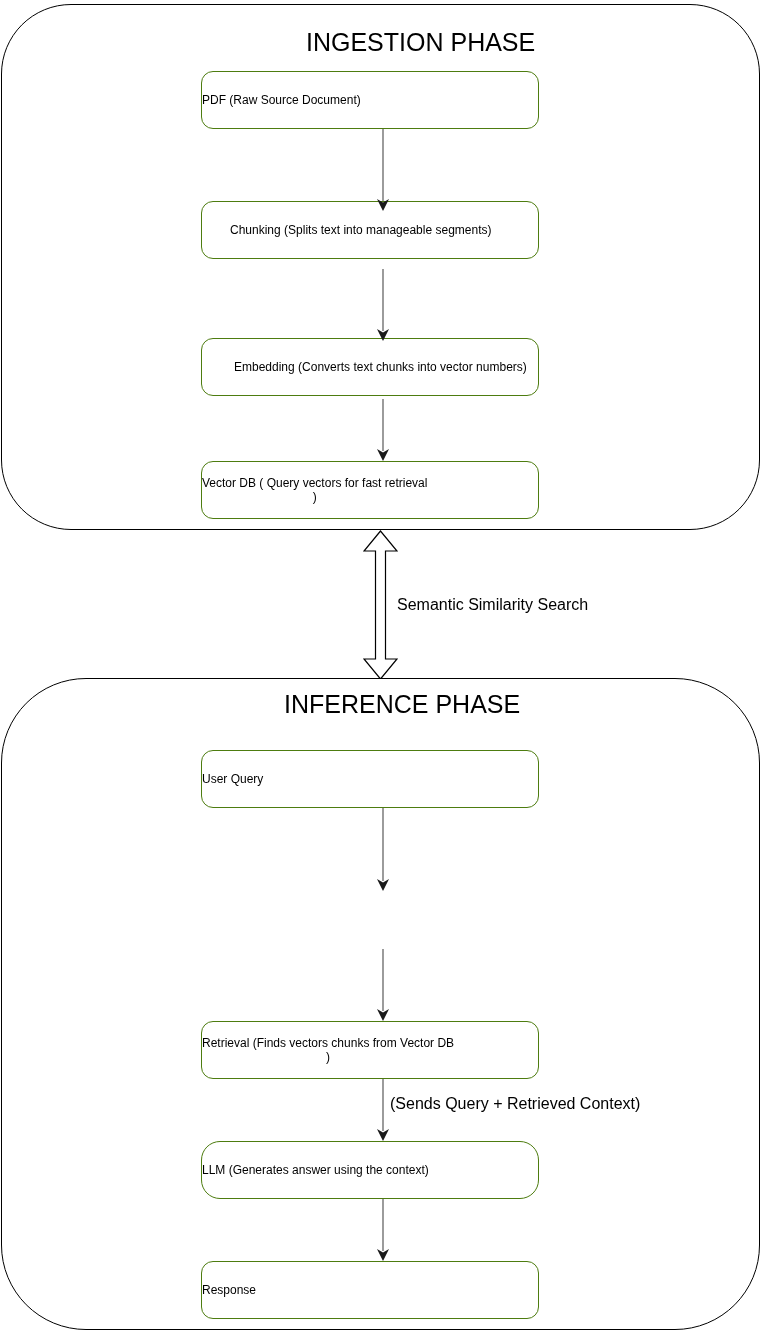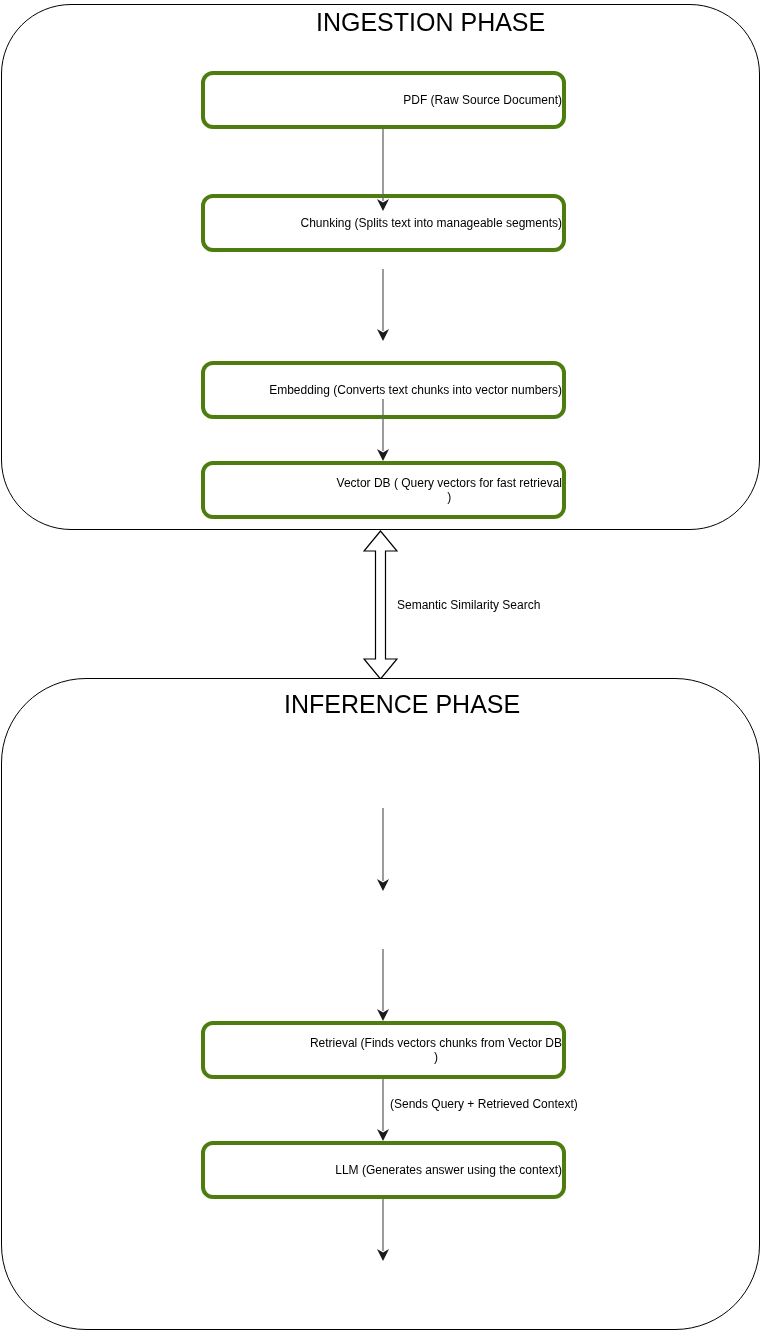--- a/index.html
+++ b/index.html
@@ -33,34 +33,34 @@
     border-radius: 85px;
   }
   .phase-title {
     position: absolute;
     font-size: 25px;
     line-height: 28px;
     font-weight: 400;
     white-space: nowrap;
     color: #000000;
   }
-  .phase-title.ingestion-title { left: 306px; top: 8px; margin-left: 10px; }
+  .phase-title.ingestion-title { left: 306px; top: 28px; }
   .phase-title.inference-title { left: 284px; top: 690px; }
   .flow-box {
     position: absolute;
     left: 201px;
-    width: 365px;
+    width: 338px;
     height: 58px;
     box-sizing: border-box;
-    border: 4px solid #4d7c0f;
+    border: 1px solid #4d7c0f;
     border-radius: 12px;
     background: #ffffff;
     display: flex;
     align-items: center;
-    justify-content: flex-end;
+    justify-content: flex-start;
     text-align: center;
   }
   .flow-box .box-label {
     font-size: 12px;
     line-height: 14px;
     white-space: pre-line;
     color: #000000;
   }
   .varrow {
     position: absolute;
@@ -77,43 +77,43 @@
     display: block;
   }
   .double-arrow polygon {
     fill: #ffffff;
     stroke: #000000;
     stroke-width: 1.2;
     stroke-linejoin: miter;
   }
   .float-label {
     position: absolute;
-    font-size: 12px;
+    font-size: 16px;
     line-height: 14px;
     white-space: nowrap;
     color: #000000;
   }
   .bridge-label { left: 397px; top: 598px; }
   .edge-label { left: 390px; top: 1097px; }
 </style>
 </head>
 <body>
 
 <div class="canvas">
 
   <div class="phase-container ingestion"></div>
   <div class="phase-title ingestion-title">INGESTION PHASE</div>
 
   <div class="flow-box" style="top:71px;">
     <span class="box-label">PDF (Raw Source Document)</span>
   </div>
-  <div class="flow-box" style="top:194px;">
+  <div class="flow-box" style="top:201px;padding-left:28px;">
     <span class="box-label">Chunking (Splits text into manageable segments)</span>
   </div>
-  <div class="flow-box" style="top:361px;">
+  <div class="flow-box" style="top:338px;padding-left:32px;">
     <span class="box-label">Embedding (Converts text chunks into vector numbers)</span>
   </div>
   <div class="flow-box" style="top:461px;">
     <span class="box-label">Vector DB ( Query vectors for fast retrieval
 )</span>
   </div>
 
   <svg class="varrow" style="top:129px;" width="14" height="82" viewBox="0 0 14 82">
     <line x1="7" y1="0" x2="7" y2="72"></line>
     <path d="M7,82 L1,70 L7,73.5 L13,70 Z"></path>
@@ -128,26 +128,32 @@
   </svg>
 
   <svg class="double-arrow" width="35" height="150" viewBox="0 0 35 150">
     <polygon points="17.5,1 1,21 12.5,21 12.5,129 1,129 17.5,149 34,129 22.5,129 22.5,21 34,21"></polygon>
   </svg>
   <div class="float-label bridge-label">Semantic Similarity Search</div>
 
   <div class="phase-container inference"></div>
   <div class="phase-title inference-title">INFERENCE PHASE</div>
 
+  <div class="flow-box" style="top:750px;">
+    <span class="box-label">User Query</span>
+  </div>
   <div class="flow-box" style="top:1021px;">
     <span class="box-label">Retrieval (Finds vectors chunks from Vector DB
 )</span>
   </div>
-  <div class="flow-box" style="top:1141px;">
+  <div class="flow-box" style="top:1141px;border-radius:19px;">
     <span class="box-label">LLM (Generates answer using the context)</span>
+  </div>
+  <div class="flow-box" style="top:1261px;">
+    <span class="box-label">Response</span>
   </div>
 
   <svg class="varrow" style="top:808px;" width="14" height="83" viewBox="0 0 14 83">
     <line x1="7" y1="0" x2="7" y2="73"></line>
     <path d="M7,83 L1,71 L7,74.5 L13,71 Z"></path>
   </svg>
   <svg class="varrow" style="top:949px;" width="14" height="72" viewBox="0 0 14 72">
     <line x1="7" y1="0" x2="7" y2="62"></line>
     <path d="M7,72 L1,60 L7,63.5 L13,60 Z"></path>
   </svg>

